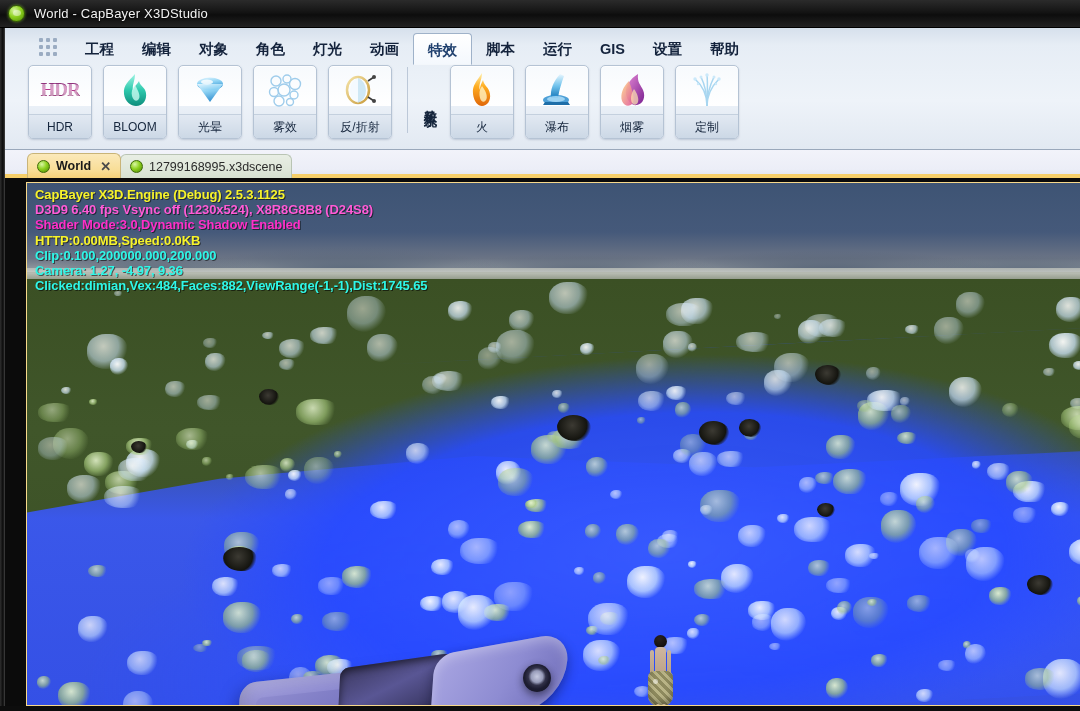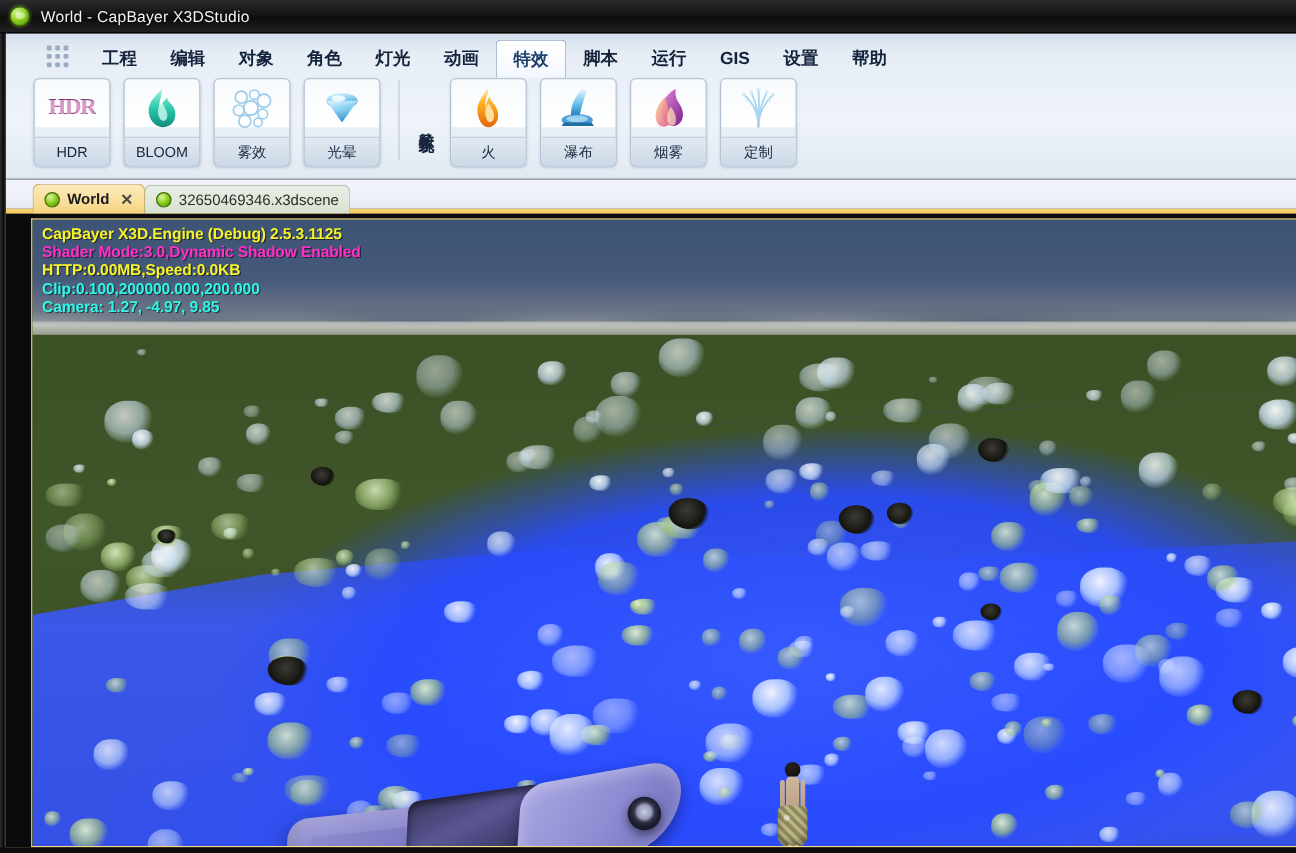--- a/index.html
+++ b/index.html
@@ -345,54 +345,76 @@
               </defs>
             <path d="M15 1 C9 8 3 12 4 21 C5 29 11 33 16 33 C23 33 27 27 26 20 C25 14 20 13 19 8 C17 12 14 13 13 17 C12 12 15 8 15 1 Z" fill="url(#gTeal)"></path>
             <path d="M15 12 C12 16 11 19 12 23 C13 27 16 29 18 27 C21 24 19 19 15 12 Z" fill="#d5fff6" opacity=".75"></path>
           </svg>
         </div>
         <div class="lbl">BLOOM</div>
       </div>
 
       <div class="tbtn">
         <div class="ico">
+          <svg width="34" height="30" viewBox="0 0 34 30">
+            <defs>
+                <linearGradient id="gGem" x1="0" y1="0" x2="0.3" y2="1">
+              <stop offset="0" stop-color="#eaf8ff"></stop>
+                  <stop offset=".45" stop-color="#8fd4f5"></stop>
+                  <stop offset="1" stop-color="#2f8fd0"></stop>
+            </linearGradient>
+              </defs>
+            <ellipse cx="17" cy="9" rx="13" ry="6.5" fill="url(#gGem)"></ellipse>
+            <path d="M4 9 L17 27 L30 9 Z" fill="url(#gGem)" opacity=".95"></path>
+            <ellipse cx="14" cy="7" rx="6" ry="2.6" fill="#ffffff" opacity=".8"></ellipse>
+          </svg>
+        </div>
+        <div class="lbl">光晕</div>
+      </div>
+
+      <div class="tbtn">
+        <div class="ico">
           <svg width="36" height="34" viewBox="0 0 36 34">
             <g fill="none" stroke="#8fc4e8" stroke-width="1.4" opacity=".85">
               <circle cx="9" cy="8" r="5"></circle>
                 <circle cx="20" cy="6" r="4"></circle>
                 <circle cx="28" cy="11" r="5.5"></circle>
               <circle cx="7" cy="19" r="4.5"></circle>
                 <circle cx="17" cy="17" r="6"></circle>
                 <circle cx="27" cy="22" r="4"></circle>
               <circle cx="12" cy="28" r="5"></circle>
                 <circle cx="23" cy="29" r="3.5"></circle>
             </g>
           </svg>
         </div>
         <div class="lbl">雾效</div>
       </div>
 
       <div class="tbtn">
         <div class="ico">
-          <svg width="34" height="30" viewBox="0 0 34 30">
+          <svg width="36" height="34" viewBox="0 0 36 34">
             <defs>
-                <linearGradient id="gGem" x1="0" y1="0" x2="0.3" y2="1">
-              <stop offset="0" stop-color="#eaf8ff"></stop>
-                  <stop offset=".45" stop-color="#8fd4f5"></stop>
-                  <stop offset="1" stop-color="#2f8fd0"></stop>
+                <linearGradient id="gR" x1="0" y1="0" x2="1" y2="1">
+              <stop offset="0" stop-color="#f4e3a8"></stop>
+                  <stop offset="1" stop-color="#c99b3a"></stop>
             </linearGradient>
               </defs>
-            <ellipse cx="17" cy="9" rx="13" ry="6.5" fill="url(#gGem)"></ellipse>
-            <path d="M4 9 L17 27 L30 9 Z" fill="url(#gGem)" opacity=".95"></path>
-            <ellipse cx="14" cy="7" rx="6" ry="2.6" fill="#ffffff" opacity=".8"></ellipse>
+            <ellipse cx="16" cy="17" rx="11" ry="13" fill="none" stroke="url(#gR)" stroke-width="2.5"></ellipse>
+            <path d="M16 5 A11 13 0 0 1 16 30 Z" fill="#bfe0f2" opacity=".75"></path>
+            <path d="M16 5 A11 13 0 0 0 16 30 Z" fill="#eef8ff" opacity=".55"></path>
+            <g stroke="#3a3a3a" stroke-width="1.6">
+              <path d="M26 8 l6 -4"></path>
+                <path d="M26 24 l6 4"></path>
+            </g>
+            <circle cx="32" cy="4" r="2" fill="#444"></circle>
+              <circle cx="32" cy="28" r="2" fill="#444"></circle>
           </svg>
         </div>
-        <div class="lbl">光晕</div>
-      </div>
-
+        <div class="lbl">反/折射</div>
+      </div>
 
       <div class="sep"></div>
 
       <div class="grp-vlabel">粒子系统</div>
 
       <div class="tbtn">
         <div class="ico">
           <svg width="26" height="36" viewBox="0 0 26 36">
             <defs>
                 <linearGradient id="gFire" x1="0" y1="0" x2="0" y2="1">
@@ -476,21 +498,21 @@
   </div>
 
   <div class="tabstrip">
     <div class="dtab active">
       <span class="tabico"></span>
       <span>World</span>
       <span class="tabclose">✕</span>
     </div>
     <div class="dtab inactive">
       <span class="tabico"></span>
-      <span>32650469346.x3dscene</span>
+      <span>12799168995.x3dscene</span>
     </div>
   </div>
 
   <div class="viewport">
     <div class="sky"></div>
     <div class="mountains"></div>
     <div class="horizon"></div>
     <div class="ground"></div>
     <div class="water2"></div>
     <div class="water"></div>
@@ -733,22 +755,24 @@
       <div class="p-arm" style="left:5px;"></div>
       <div class="p-arm" style="left:22px;"></div>
       <div class="p-torso"></div>
       <div class="p-dress"></div>
       <div class="p-leg" style="left:11px;"></div>
       <div class="p-leg" style="left:17px;"></div>
     </div>
 
     <div class="overlay" id="overlay">
         <div style="color: rgb(247, 243, 42);">CapBayer X3D.Engine (Debug) 2.5.3.1125</div>
+        <div style="color: rgb(255, 90, 214);">D3D9 6.40 fps Vsync off (1230x524), X8R8G8B8 (D24S8)</div>
         <div style="color: rgb(255, 47, 200);">Shader Mode:3.0,Dynamic Shadow Enabled</div>
         <div style="color: rgb(247, 243, 42);">HTTP:0.00MB,Speed:0.0KB</div>
         <div style="color: rgb(47, 247, 232);">Clip:0.100,200000.000,200.000</div>
-        <div style="color: rgb(47, 247, 232);">Camera: 1.27, -4.97, 9.85</div>
+        <div style="color: rgb(47, 247, 232);">Camera: 1.27, -4.97, 9.36</div>
+        <div style="color: rgb(47, 247, 232);">Clicked:dimian,Vex:484,Faces:882,ViewRange(-1,-1),Dist:1745.65</div>
       </div>
   </div>
 
   <div class="botstrip"></div>
   <div class="botshadow"></div>
 </div>
 
 </body></html>

